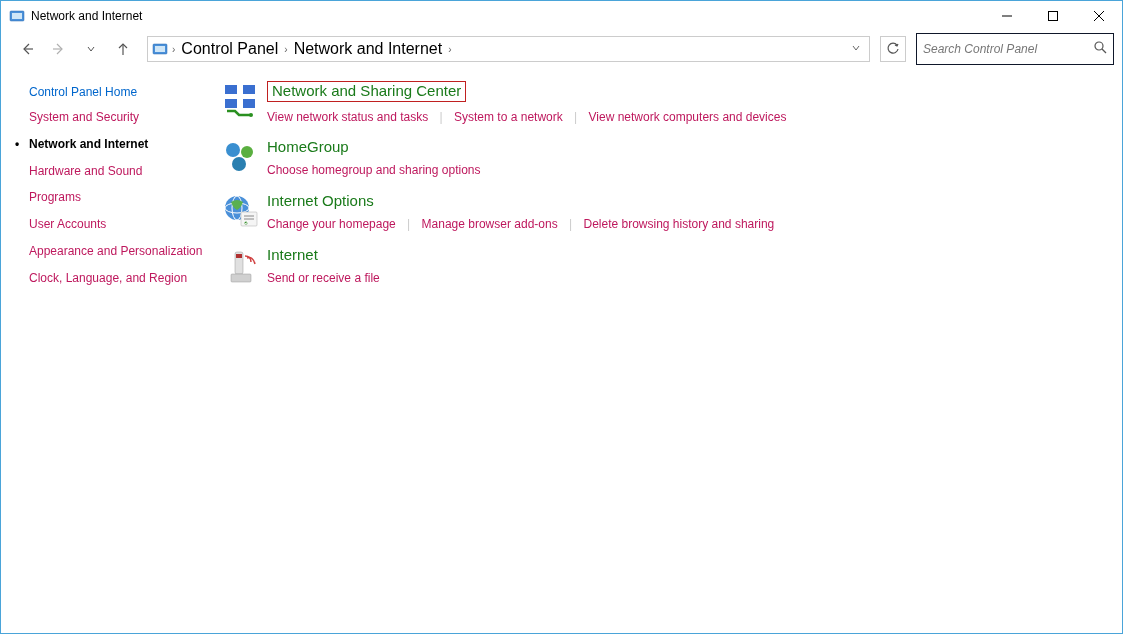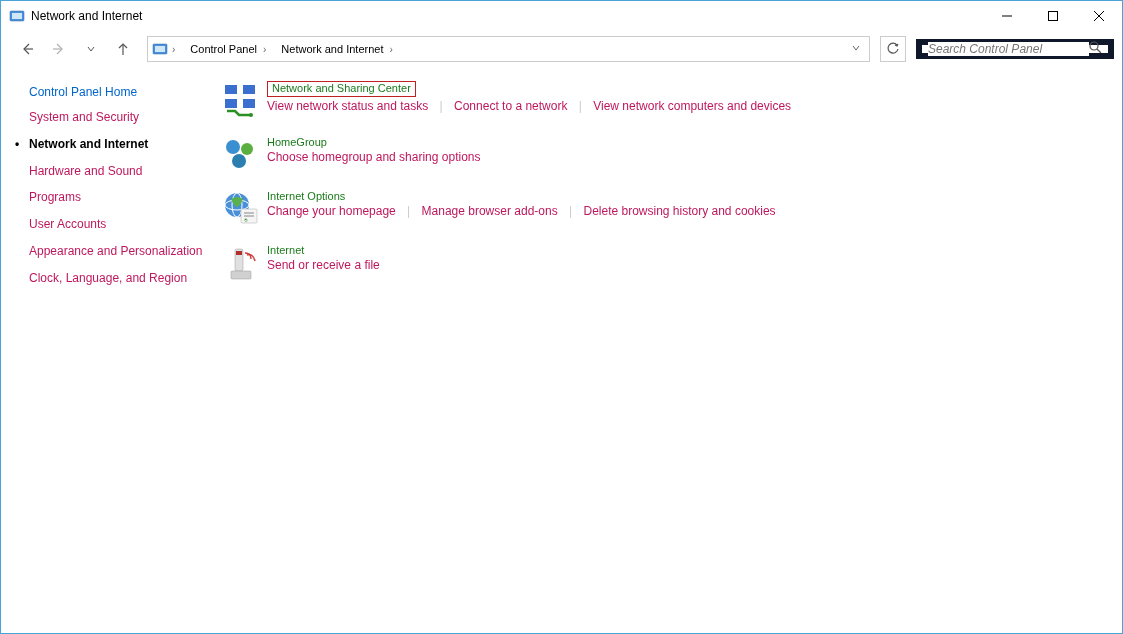--- a/index.html
+++ b/index.html
@@ -9,40 +9,40 @@
 .titlebar .tb-title { font-size: 12px; color: #000; flex: 0 0 auto; }
 .titlebar .tb-spacer { flex: 1; }
 .titlebar .winbtn { width: 46px; height: 30px; display: flex; align-items: center; justify-content: center; }
 .titlebar .winbtn svg { stroke: #000; }
 .navbar { height: 36px; display: flex; align-items: center; padding: 0 8px 0 12px; gap: 4px; }
 .navbtn { width: 28px; height: 28px; display: flex; align-items: center; justify-content: center; border-radius: 2px; }
 .navbtn.disabled svg { stroke: #b0b0b0; }
 .navbtn svg { stroke: #555; }
 .addressbar { flex: 1; height: 26px; border: 1px solid #ccc; display: flex; align-items: center; padding: 0 4px; margin: 0 6px; }
 .addressbar .ab-icon { width: 16px; height: 16px; margin-right: 2px; }
-.addressbar .crumb { padding: 0 4px; color: #000; font-size: 11px; margin-left: 9px; }
+.addressbar .crumb { padding: 0 4px; color: #000; font-size: 16px; }
 .addressbar .sep { color: #666; font-size: 10px; padding: 0 2px; }
 .addressbar .spacer { flex: 1; }
 .addressbar .dd { color: #666; padding: 0 4px; }
 .refreshbtn { width: 26px; height: 26px; border: 1px solid #ccc; display: flex; align-items: center; justify-content: center; margin-right: 6px; }
-.searchbox { width: 198px; height: 20px; border: 6px solid #0f172a; display: flex; align-items: center; padding: 0 6px; }
+.searchbox { width: 198px; height: 32px; border: 1px solid #0f172a; display: flex; align-items: center; padding: 0 6px; }
 .searchbox input { border: none; outline: none; flex: 1; font-size: 12px; font-family: inherit; color: #000; }
 .searchbox input::placeholder { color: #777; font-style: italic; }
 .searchbox .sicon { color: #555; }
 .content { display: flex; height: calc(100% - 66px); }
 .sidebar { width: 214px; padding: 18px 0 0 28px; }
 .sidebar .home { color: #0066cc; font-size: 12px; margin-bottom: 10px; cursor: pointer; }
 .sidebar .navitem { font-size: 12px; color: #be185d; margin-bottom: 10px; cursor: pointer; line-height: 1.4; }
 .sidebar .navitem.active { color: #000; font-weight: bold; position: relative; }
 .sidebar .navitem.active::before { content: "•"; position: absolute; left: -14px; color: #000; }
 .main { flex: 1; padding: 14px 20px 0 6px; }
 .category { display: flex; margin-bottom: 14px; }
 .cat-icon { width: 40px; height: 40px; flex: 0 0 40px; margin-right: 6px; }
 .cat-body { flex: 1; }
-.cat-title { font-size: 11px; color: #1a7a1a; margin-bottom: 2px; cursor: pointer; display: inline-block; }
+.cat-title { font-size: 15px; color: #1a7a1a; margin-bottom: 8px; cursor: pointer; display: inline-block; }
 .cat-title.highlighted { border: 1.5px solid #c02020; padding: 0 4px 2px 4px; }
 .cat-links { font-size: 12px; }
 .cat-links .link { color: #be185d; cursor: pointer; }
 .cat-links .divider { color: #ccc; margin: 0 8px; }
 </style>
 </head>
 <body>
 
 <div class="titlebar">
   <span class="tb-icon">
@@ -154,21 +154,21 @@
             <rect x="22" y="18" width="12" height="9" fill="#3a6fd0"></rect>
             <path d="M6 30 L14 30 L18 34 L30 34" stroke="#2a9020" stroke-width="2.5" fill="none"></path>
             <circle cx="30" cy="34" r="2" fill="#2a9020"></circle>
           </svg>
       </div>
       <div class="cat-body">
         <span class="cat-title highlighted">Network and Sharing Center</span>
         <div class="cat-links">
           <span class="link">View network status and tasks</span>
           <span class="divider">|</span>
-          <span class="link">Connect to a network</span>
+          <span class="link">System to a network</span>
           <span class="divider">|</span>
           <span class="link">View network computers and devices</span>
         </div>
       </div>
     </div>
 
     <div class="category">
       <div class="cat-icon">
         <svg width="40" height="40" viewBox="0 0 40 40">
             <circle cx="12" cy="12" r="7" fill="#3a8fd0"></circle>
@@ -198,21 +198,21 @@
             <path d="M24 31 L25 32 L27 29" stroke="#fff" stroke-width="0.8" fill="none"></path>
           </svg>
       </div>
       <div class="cat-body">
         <span class="cat-title">Internet Options</span>
         <div class="cat-links">
           <span class="link">Change your homepage</span>
           <span class="divider">|</span>
           <span class="link">Manage browser add-ons</span>
           <span class="divider">|</span>
-          <span class="link">Delete browsing history and cookies</span>
+          <span class="link">Delete browsing history and sharing</span>
         </div>
       </div>
     </div>
 
     <div class="category">
       <div class="cat-icon">
         <svg width="40" height="40" viewBox="0 0 40 40">
             <rect x="14" y="6" width="8" height="22" rx="2" fill="#e0e0e0" stroke="#999" stroke-width="0.5"></rect>
             <rect x="15" y="8" width="6" height="4" fill="#b03030"></rect>
             <path d="M24 10 Q30 10 30 16" stroke="#d04040" stroke-width="1.5" fill="none"></path>

